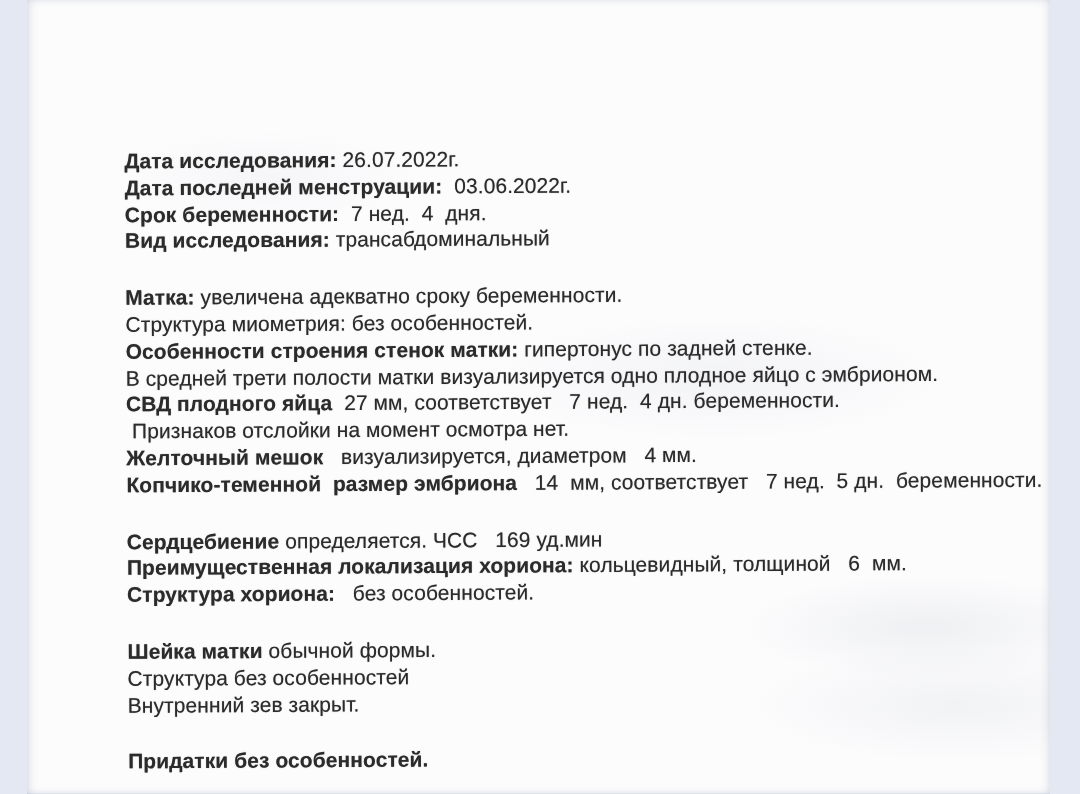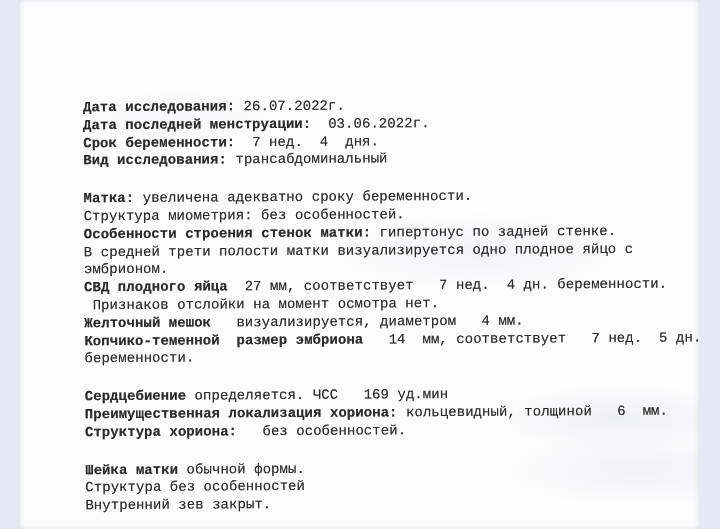--- a/index.html
+++ b/index.html
@@ -18,21 +18,20 @@
     background:
       radial-gradient(220px 60px at 460px 252px, rgba(160,165,178,0.10), transparent 70%),
       radial-gradient(180px 50px at 600px 418px, rgba(150,156,170,0.13), transparent 70%),
       radial-gradient(150px 45px at 160px 118px, rgba(160,165,178,0.07), transparent 70%),
       radial-gradient(200px 55px at 620px 470px, rgba(150,156,170,0.10), transparent 70%),
       linear-gradient(var(--paper),var(--paper));
     box-shadow:
       inset 3px 0 7px -3px rgba(110,122,150,0.35),
       inset -3px 0 7px -3px rgba(110,122,150,0.28);
     overflow:hidden;
-    font-family:Liberation Mono, monospace;
   }
   .sheet{
     position:absolute;left:66px;top:0;width:628px;
     font-size:14px;line-height:17.8px;color:var(--ink);
     white-space:pre-wrap;
     letter-spacing:0.05px;
     text-shadow:0 0 0.6px rgba(43,43,43,0.55);
     transform:rotate(-0.35deg);
     transform-origin:40px 280px;
   }

